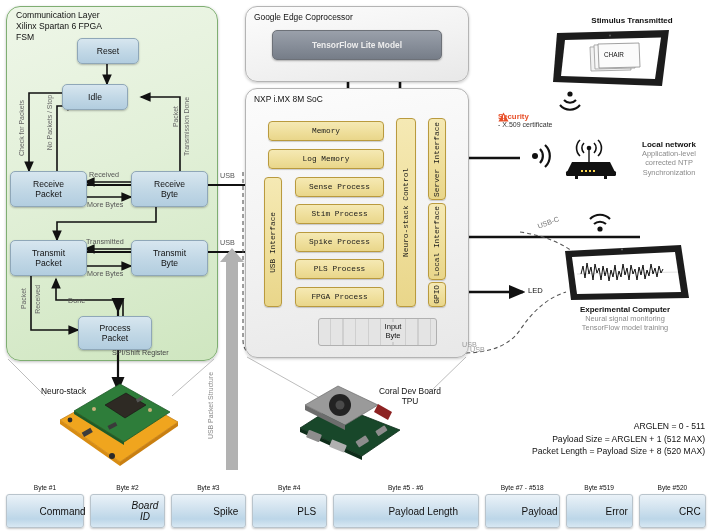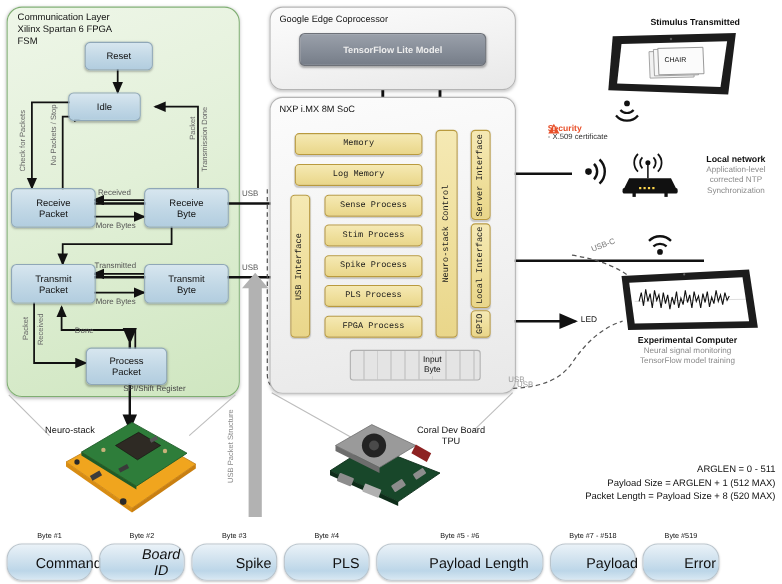--- a/index.html
+++ b/index.html
@@ -37,23 +37,23 @@
     font-size:7.8px;color:#1a1a1a;box-shadow:0 1px 1px rgba(0,0,0,.18);font-family:Liberation Mono, monospace;}
   .vtext{writing-mode:vertical-rl;transform:rotate(180deg);}
 
   #input-queue{left:318px;top:318px;width:86px;height:26px;border:1px solid #b0b0b0;
     border-radius:3px;background:
       repeating-linear-gradient(90deg,#e4e4e4 0 11px,#cfcfcf 11px 12.5px);
     font-size:7.6px;color:#111;line-height:8.6px;padding-left:31px;}
 
   
   .bytelabel{font-size:6.6px;color:#111;text-align:center;}
-  .bytebox{height:32px;border:1px solid #b9c4cc;border-radius:14px;
+  .bytebox{height:32px;border:1px solid #b9c4cc;border-radius:3px;
     background:linear-gradient(180deg,#eaf2f8 0%,#cfe1ee 45%,#bcd6e8 75%,#d8e8f3 100%);
-    box-shadow:0 1px 2px rgba(0,0,0,.22);font-size:13px;color:#111;padding-left:35px;}
+    box-shadow:0 1px 2px rgba(0,0,0,.22);font-size:10px;color:#111;padding-left:35px;}
 
   
   .lbl{font-size:7.2px;color:#555;}
   .lblblk{font-size:7.6px;color:#111;}
   .cap-b{font-size:8px;color:#111;font-weight:bold;}
   .cap-g{font-size:7.4px;color:#8a8a8a;line-height:9.4px;}
   .vlbl{font-size:6.9px;color:#666;writing-mode:vertical-rl;transform:rotate(180deg);}
 
   #security-txt{left:498px;top:112px;width:96px;}
   #security-head{font-size:7.8px;color:#e8502a;font-weight:bold;}
@@ -421,13 +421,17 @@
       <div class="bytebox ctr" style="margin-top: 3px;">Payload Length</div>
     </div>
     <div style="width: 78px;">
       <div class="bytelabel">Byte #7 - #518</div>
       <div class="bytebox ctr" style="margin-top: 3px;">Payload</div>
     </div>
     <div style="width: 70px;">
       <div class="bytelabel">Byte #519</div>
       <div class="bytebox ctr" style="margin-top: 3px;">Error</div>
     </div>
+    <div style="width: 70px;">
+      <div class="bytelabel">Byte #520</div>
+      <div class="bytebox ctr" style="margin-top: 3px;">CRC</div>
+    </div>
   </div>
 
 </body></html>

